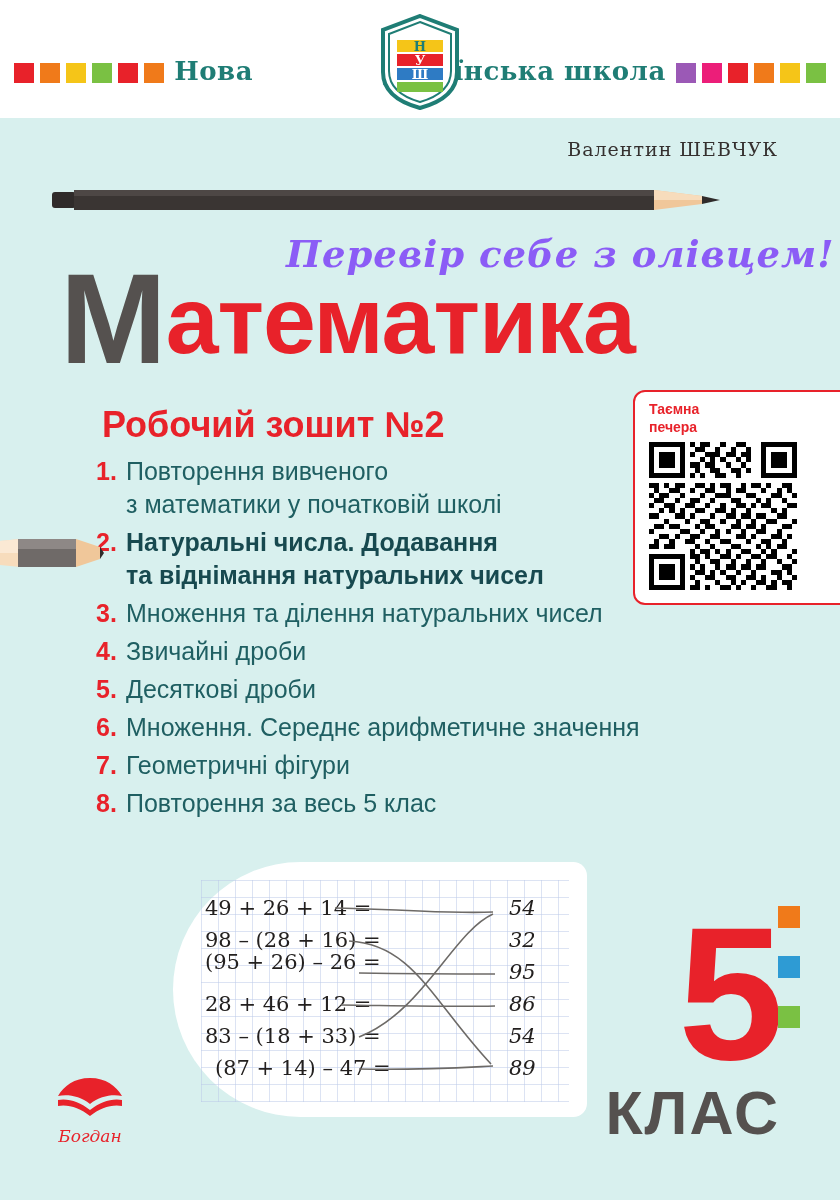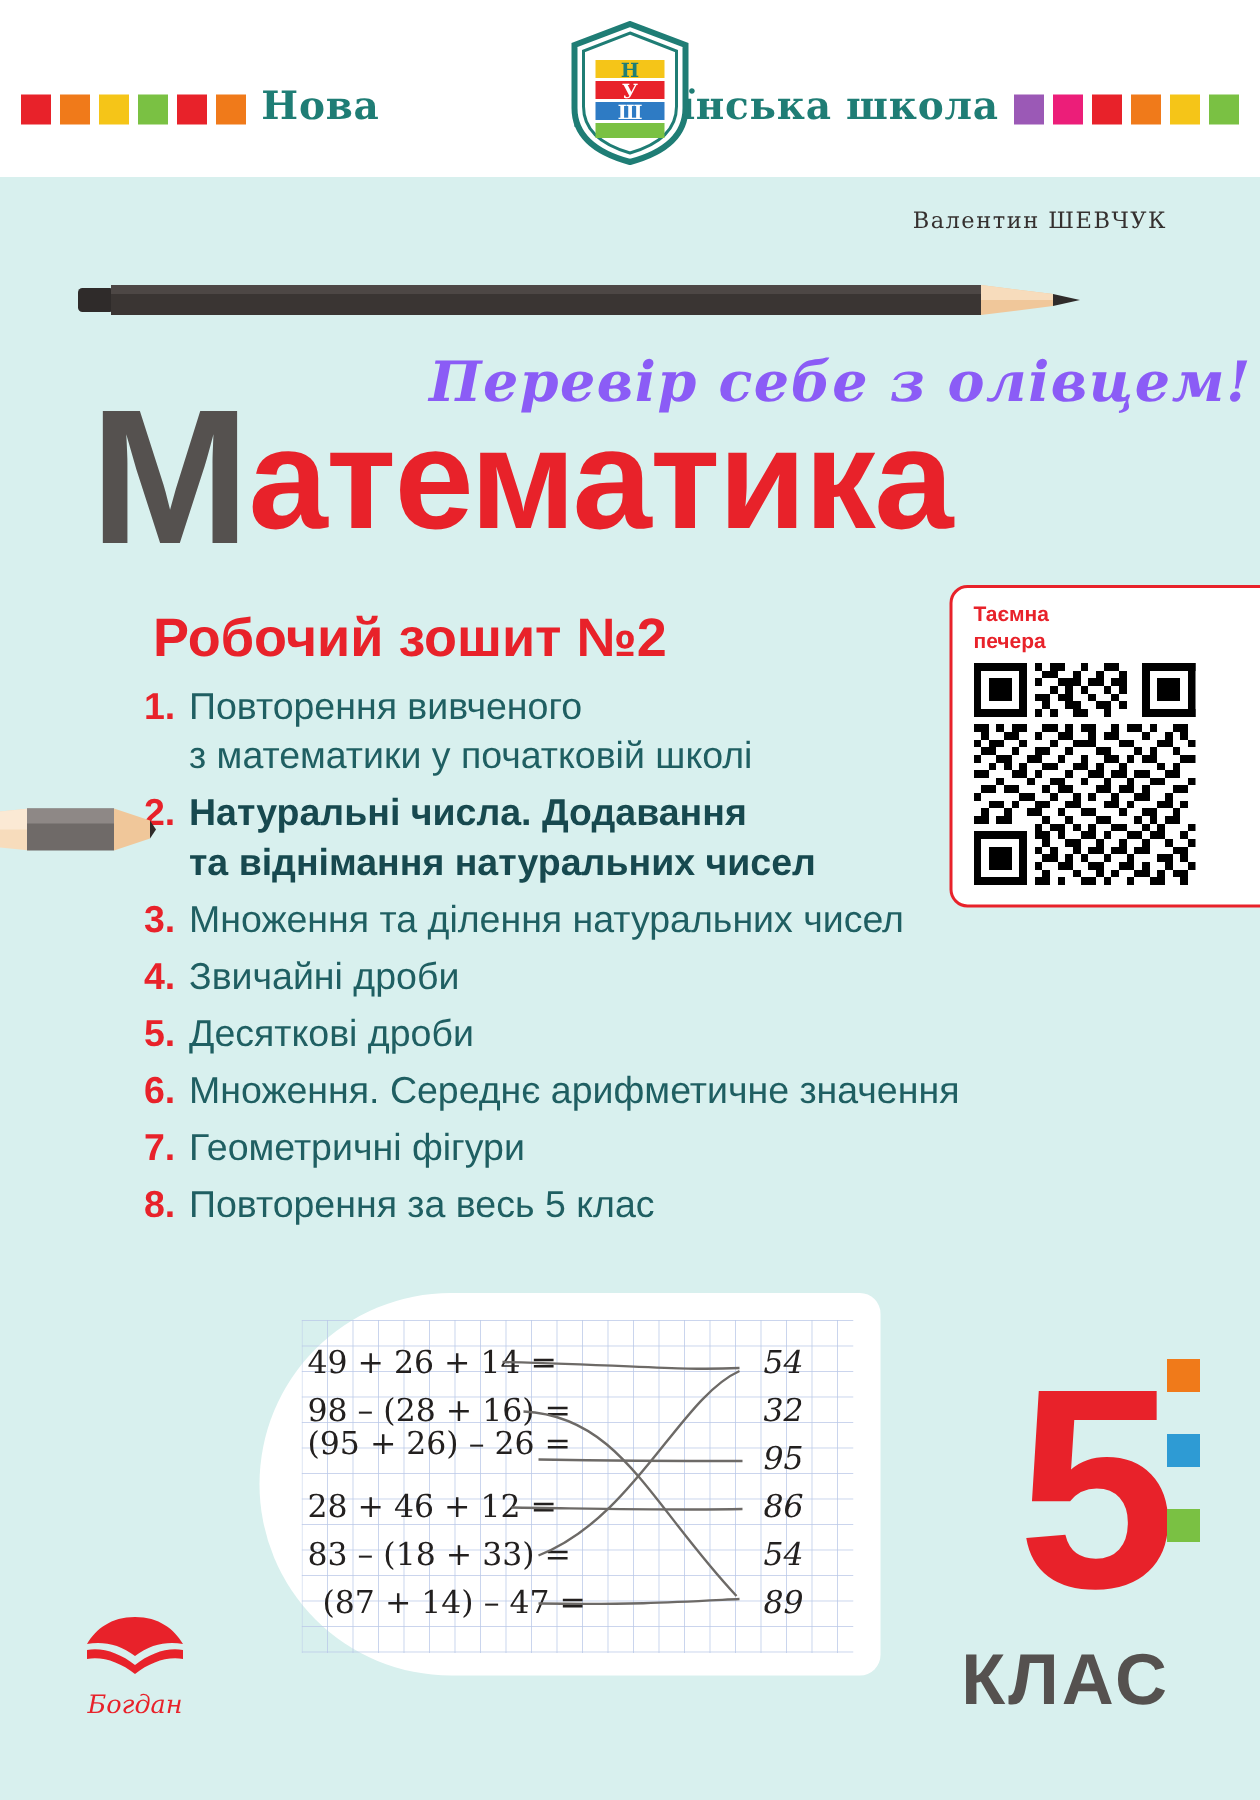--- a/index.html
+++ b/index.html
@@ -56,21 +56,21 @@
     margin-left: -43px;
     width: 86px; height: 96px;
     z-index: 6;
   }
 
   
   .author {
     position: absolute;
     right: 62px; top: 138px;
     font-family: "DejaVu Serif", serif;
-    font-size: 15px;
+    font-size: 19px;
     letter-spacing: 1px;
     color: #35302f;
   }
 
   
   .pencil-top {
     position: absolute;
     left: 52px; top: 183px;
     width: 672px; height: 34px;
   }
@@ -210,21 +210,21 @@
     font-size: 190px;
     color: #e8222a;
     line-height: 0.82;
     letter-spacing: -6px;
   }
   .grade-word {
     position: absolute;
     right: 60px; bottom: 52px;
     font-family: "Liberation Sans", sans-serif;
     font-weight: bold;
-    font-size: 48px;
+    font-size: 61px;
     color: #55514f;
     letter-spacing: 2px;
   }
   .dot { position: absolute; width: 22px; height: 22px; }
 
   
   .publisher {
     position: absolute;
     left: 44px; bottom: 42px;
     width: 92px; height: 92px;

